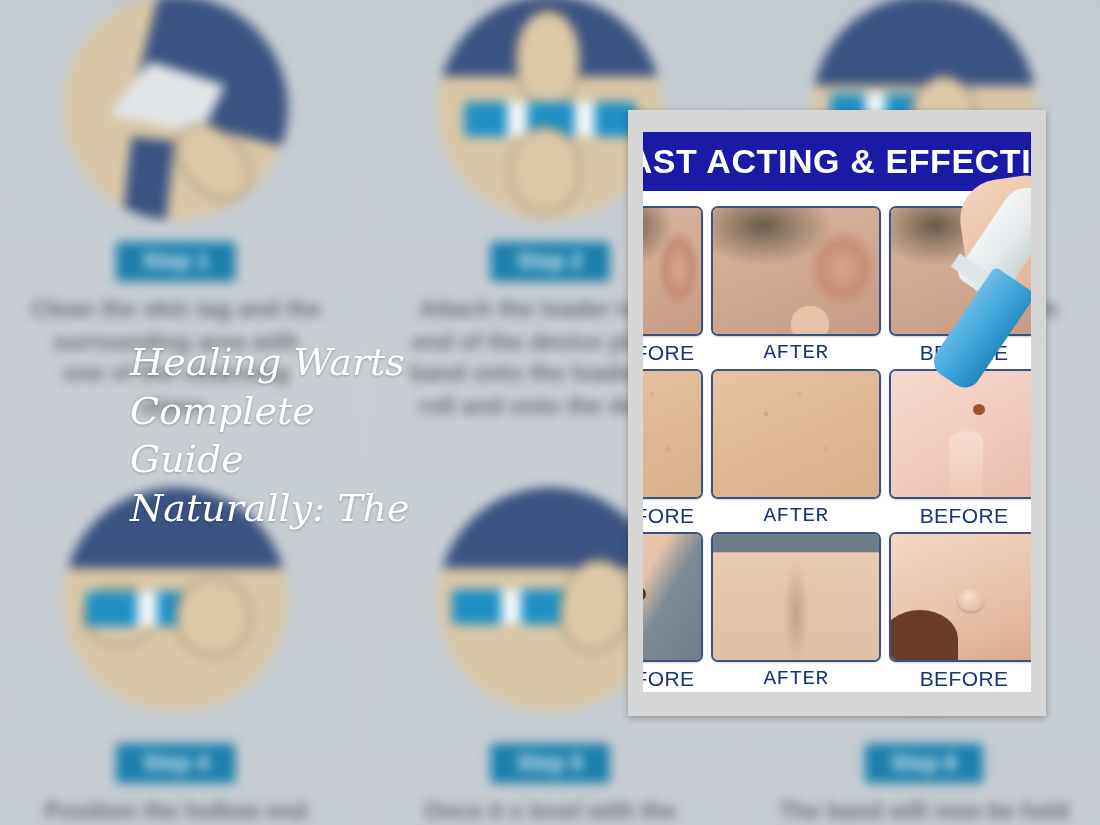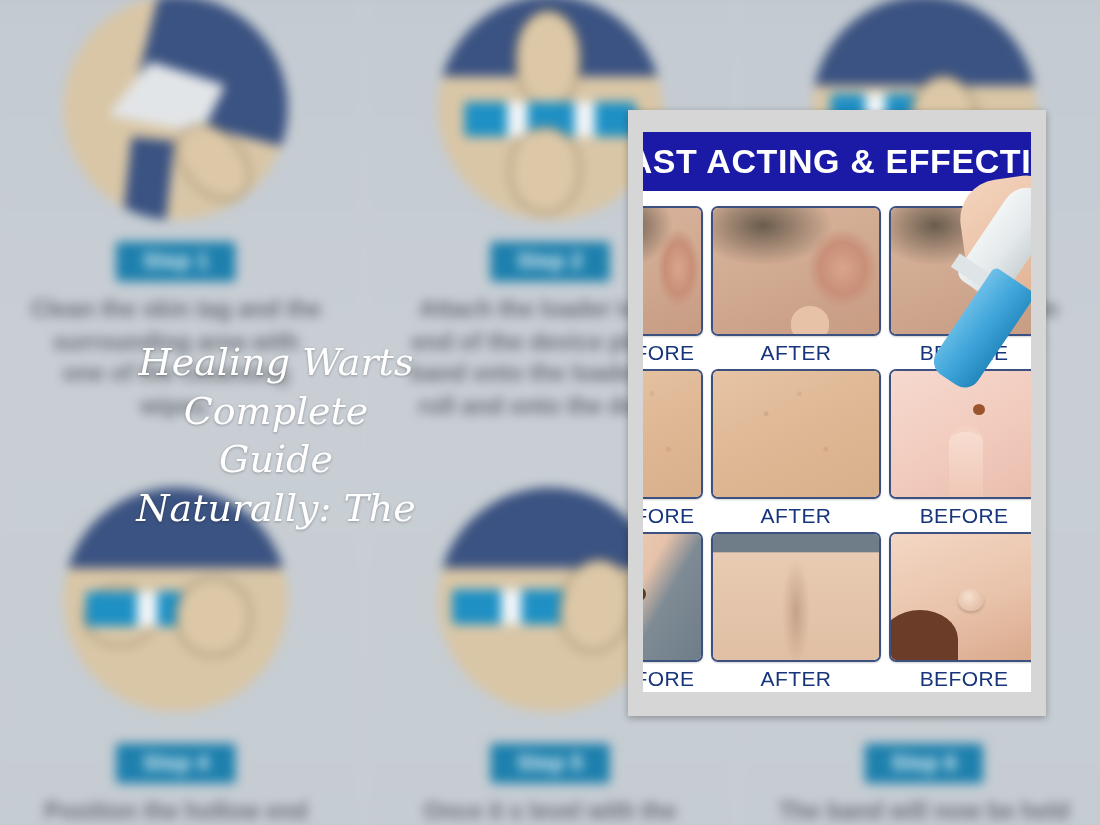--- a/index.html
+++ b/index.html
@@ -69,21 +69,21 @@
   }
   .step-text{
     position:absolute; left:50%; transform:translateX(-50%);
     width:78%; text-align:center;
     color:#6a6f74; font-size:23px; line-height:1.38; font-weight:600;
   }
 
   
   #page-title{
     position:absolute; left:130px; top:338px; width:292px;
-    text-align:center; z-index:20;
+    text-align:left; z-index:20;
     color:#ffffff;
     font-family:"DejaVu Serif", serif;
     font-style:italic;
     font-size:38px; line-height:1.28;
     text-shadow:0 1px 3px rgba(0,0,0,.28);
   }
 
   
   #promo-panel{
     position:absolute; left:628px; top:110px;
@@ -133,21 +133,21 @@
     color:#16357a; font-size:21px; font-weight:500; letter-spacing:.4px;
     white-space:nowrap; overflow:hidden;
   }
 
   
   .x1{ left:-46px; width:106px; }
   .x2{ left:68px;  width:170px; }
   .x3{ left:246px; width:150px; }
 
   .lx1{ left:-46px; width:106px; }
-  .lx2{ left:68px;  width:170px; }
+  .lx2{ left:68px;  width:170px;font-family:Liberation Mono, monospace; }
   .lx3{ left:246px; width:150px; }
 
   
   .skin-ear{
     width:100%; height:100%;
     background:
       radial-gradient(ellipse 30% 45% at 78% 48%, #d9a48c 0%, #c98f78 45%, rgba(201,143,120,0) 70%),
       radial-gradient(ellipse 16% 26% at 76% 46%, #8c5b48 0%, rgba(140,91,72,0) 75%),
       radial-gradient(ellipse 60% 45% at 30% 14%, #6a5c4d 0%, rgba(106,92,77,0) 70%),
       linear-gradient(160deg,#d9b49c 0%, #cfa88f 55%, #c79c83 100%);

